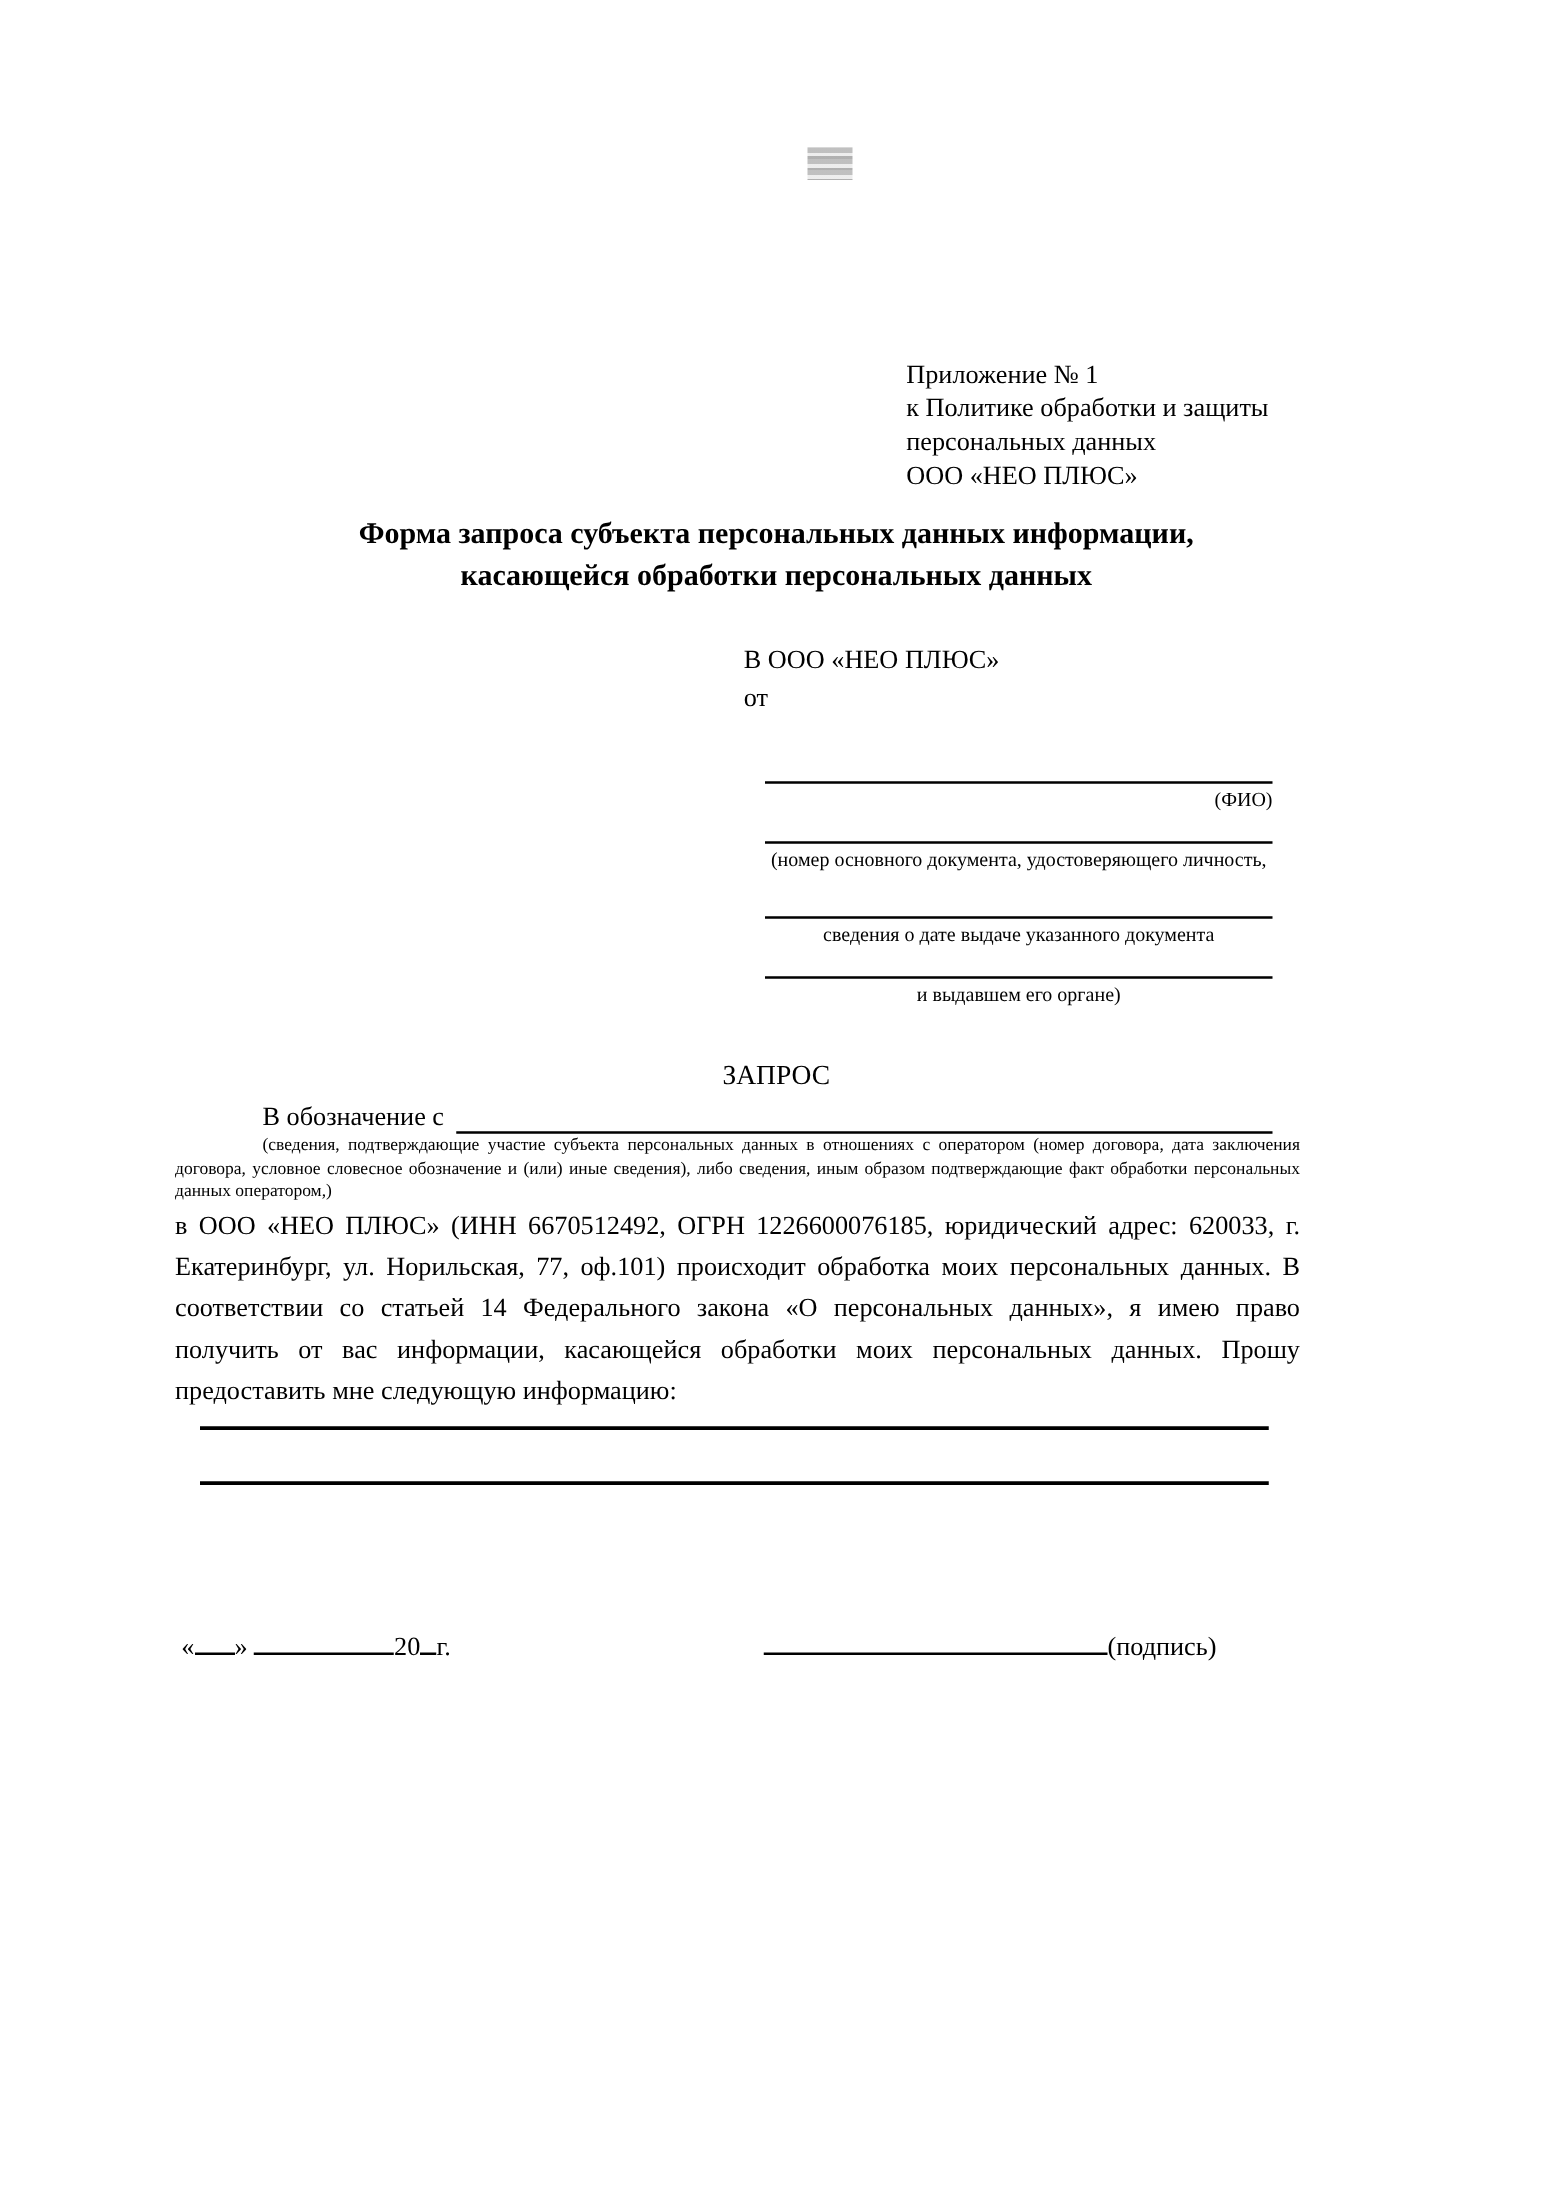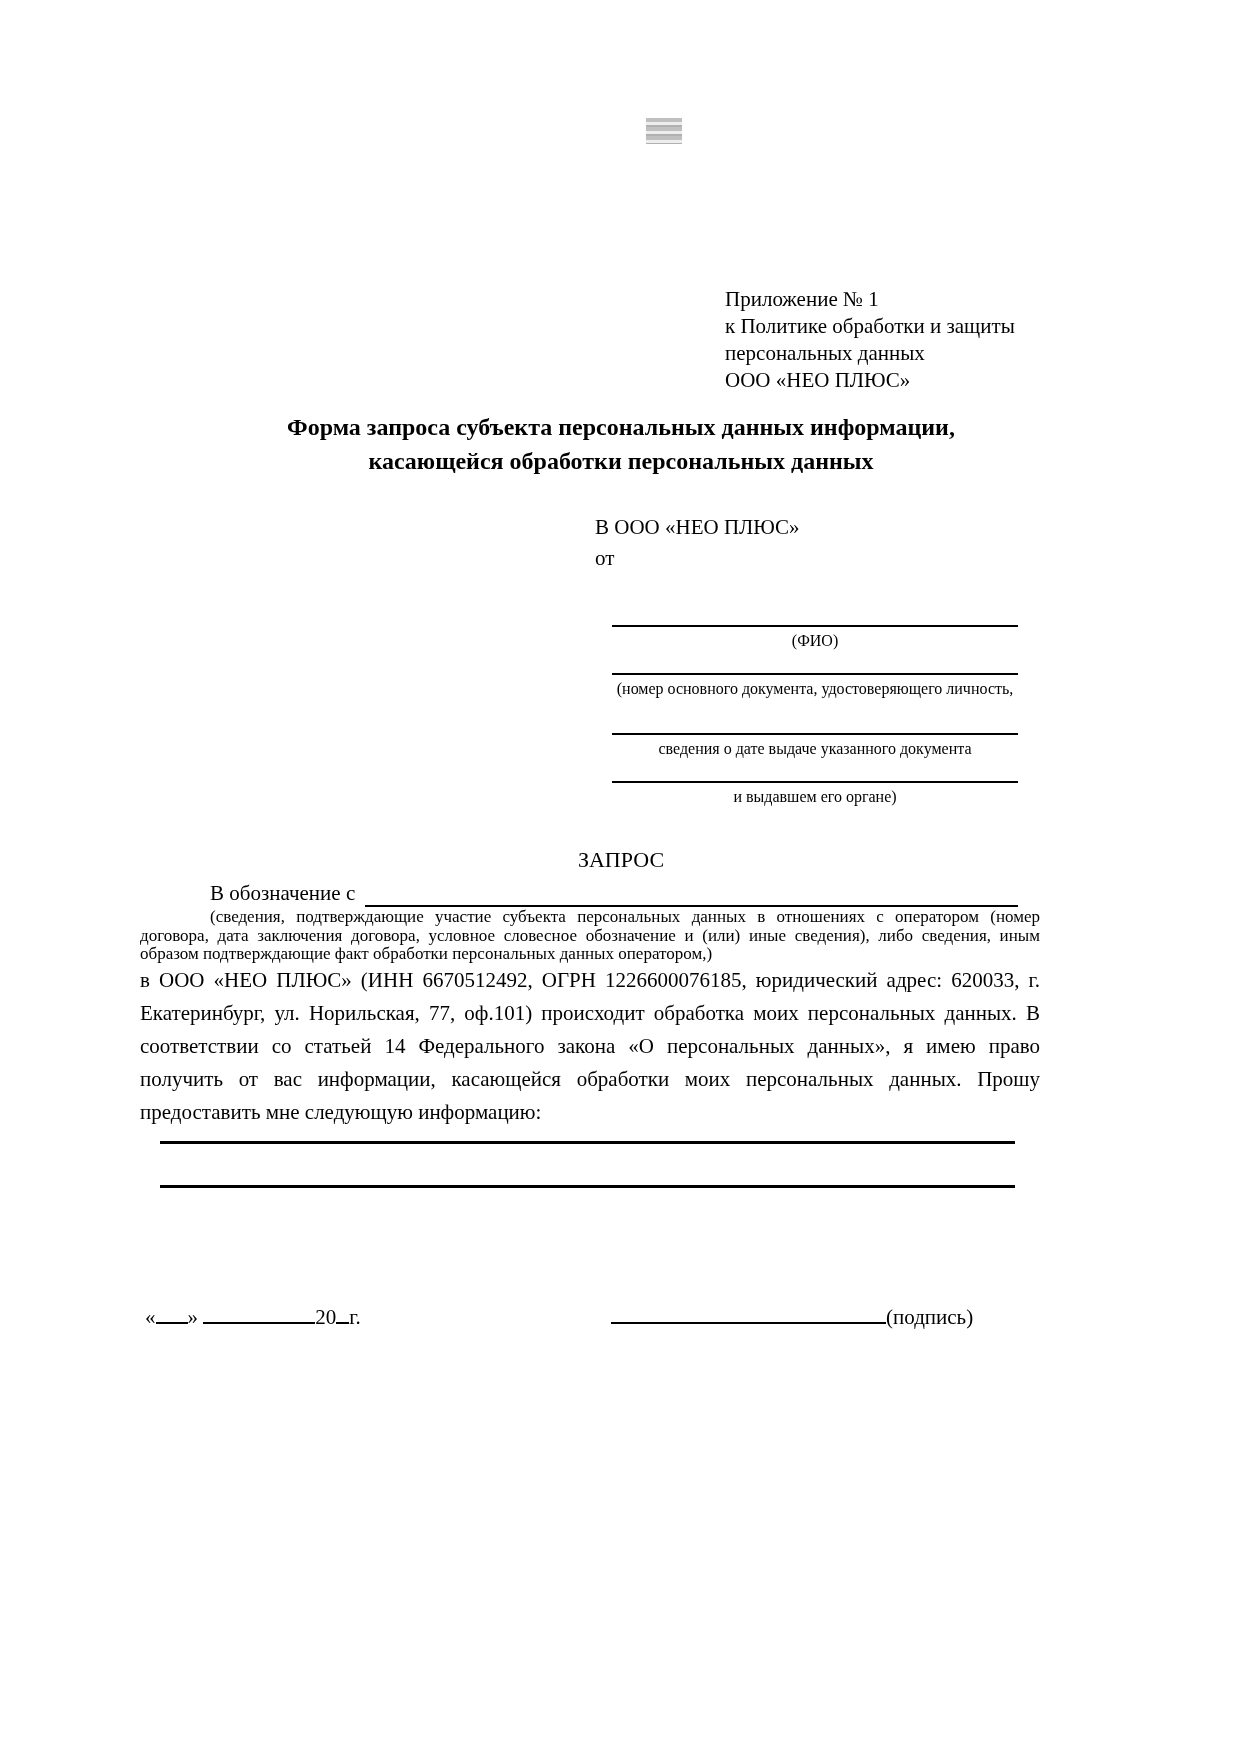--- a/index.html
+++ b/index.html
@@ -43,42 +43,42 @@
     left: 595px; top: 500px;
     font-size: 21px; line-height: 31px; margin-top: 12px;
   }
   .field {
     position: absolute;
     left: 612px; width: 406px;
     text-align: center;
     font-size: 16px; line-height: 19px;
   }
   .field .line { display: block; height: 0; border-bottom: 2px solid #000; margin-bottom: 4px; }
-  .f1 { top: 625px; }
+  .f1 { top: 625px; text-align: right; }
   .f2 { top: 673px; }
   .f3 { top: 733px; text-align: center; }
   .f4 { top: 781px; }
   .zapros {
     position: absolute;
     left: 0; top: 847px; width: 100%;
     text-align: center;
     font-size: 22px;
   }
   .intro {
     position: absolute;
     left: 140px; top: 880px; width: 878px;
     display: flex; align-items: flex-end;
     font-size: 21px; line-height: 27px;
   }
   .intro .intro-text { white-space: pre; padding-left: 70px; }
   .intro .fill { flex: 1; border-bottom: 2px solid #000; margin-left: 10px; height: 24px; }
   .footnote {
     position: absolute;
     left: 140px; top: 908px; width: 900px;
-    font-size: 17px; line-height: 18.5px;
+    font-size: 14px; line-height: 18.5px;
     text-align: justify; text-indent: 70px;
   }
   .body-par {
     position: absolute;
     left: 140px; top: 964px; width: 900px;
     font-size: 21px; line-height: 33px;
     text-align: justify;
   }
   .blank-line {
     position: absolute;

